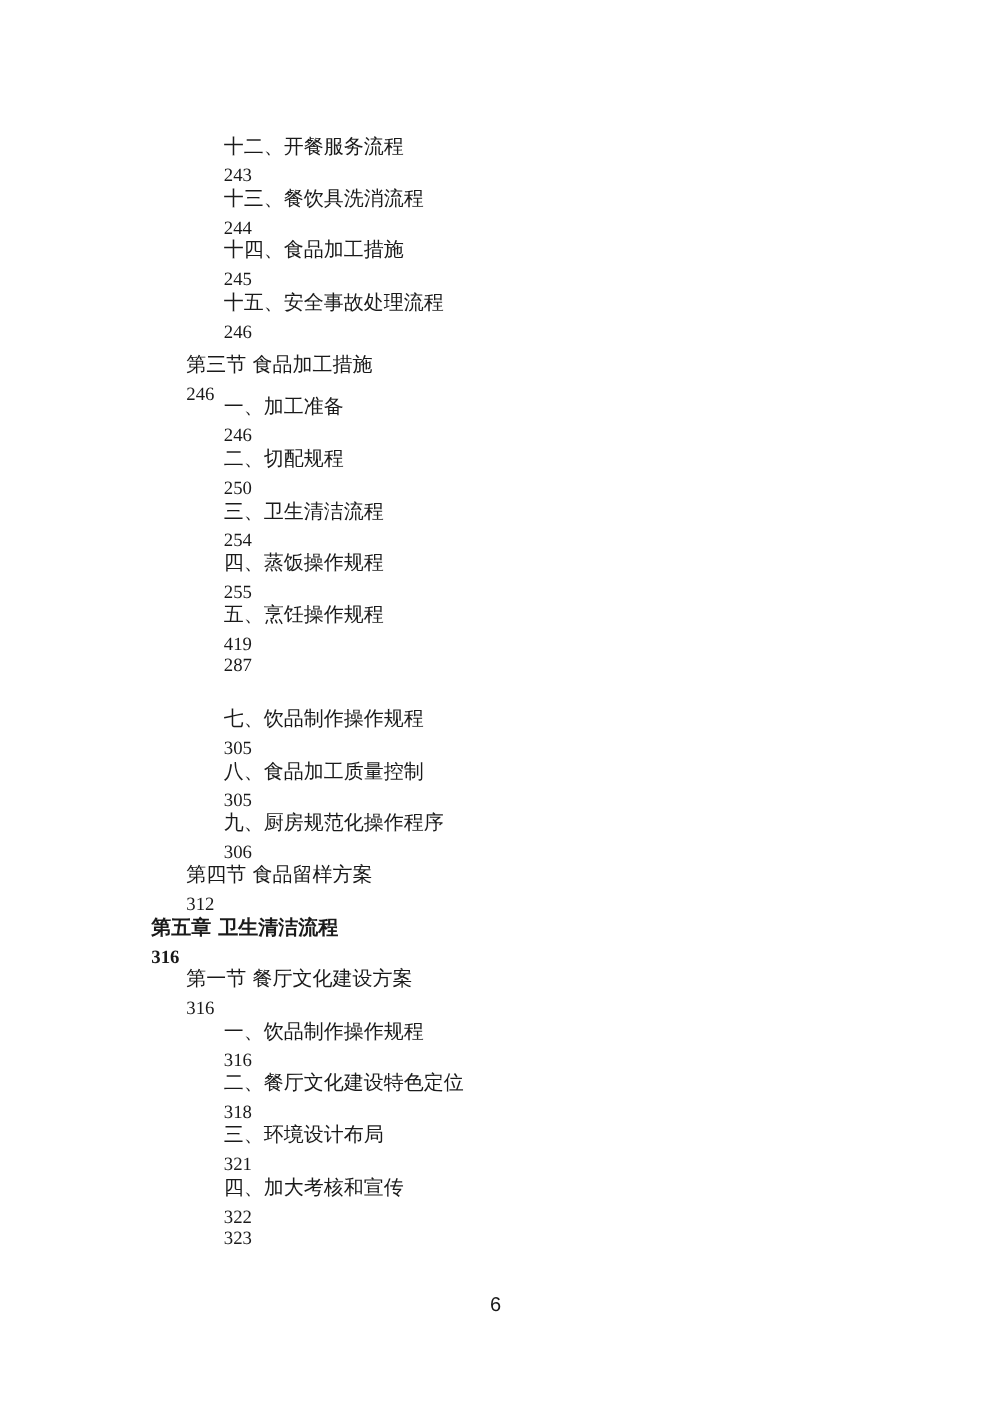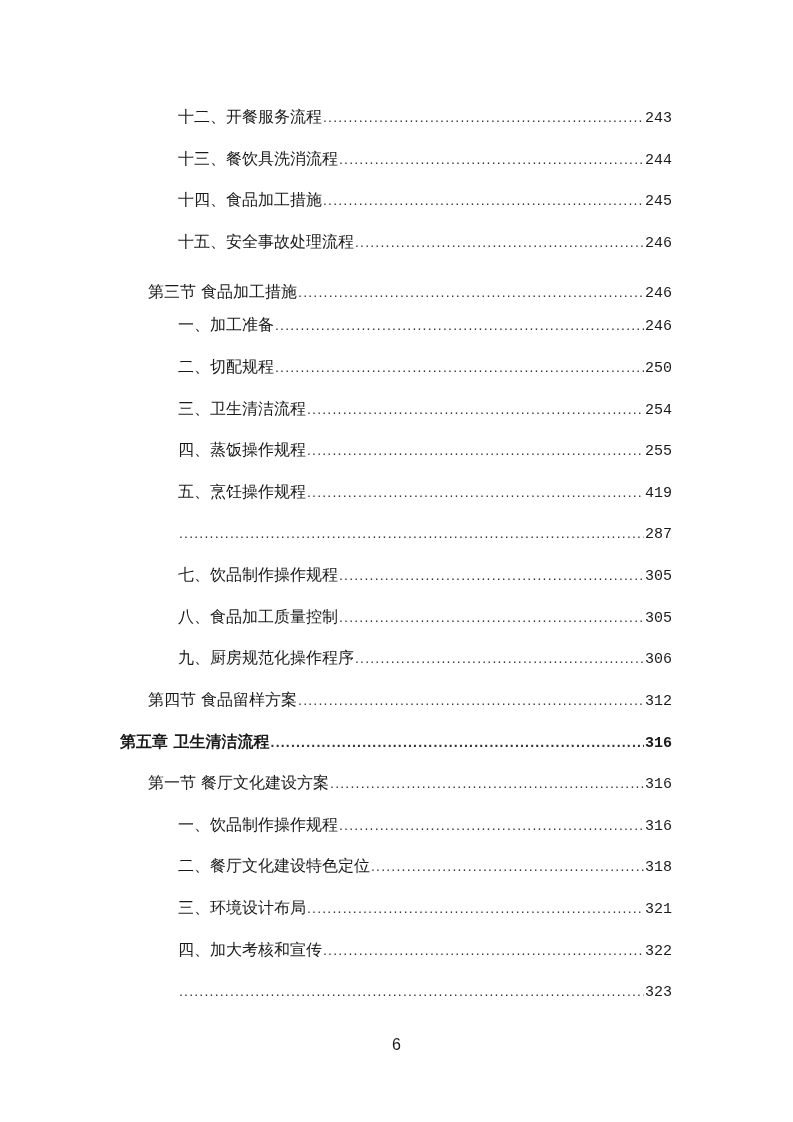--- a/index.html
+++ b/index.html
@@ -22,41 +22,42 @@
       width: 793px;
     }
     .toc-row {
       position: absolute;
       right: 121px;
       display: flex;
       align-items: baseline;
       height: 24px;
       font-size: 16px;
       line-height: 24px;
+      flex-direction: column;
     }
     .toc-row.level-1 { left: 120px; font-weight: bold; }
     .toc-row.level-2 { left: 148px; }
     .toc-row.level-3 { left: 178px; }
     .toc-title {
       white-space: nowrap;
       flex: 0 0 auto;
     }
     .toc-leader {
       flex: 1 1 auto;
       overflow: hidden;
       white-space: nowrap;
       margin: 0 1px;
       font-family: "Liberation Sans", sans-serif;
       font-size: 14px;
       letter-spacing: 1.2px;
       color: #333;
     }
     .toc-page {
       flex: 0 0 auto;
-      font-family: Liberation Mono, monospace;
+      font-family: Liberation Serif, serif;
       font-size: 15px;
       text-align: right;
     }
     .level-1 .toc-page { font-weight: bold; }
     .page-number {
       position: absolute;
       left: 0;
       width: 793px;
       top: 1036px;
       text-align: center;

